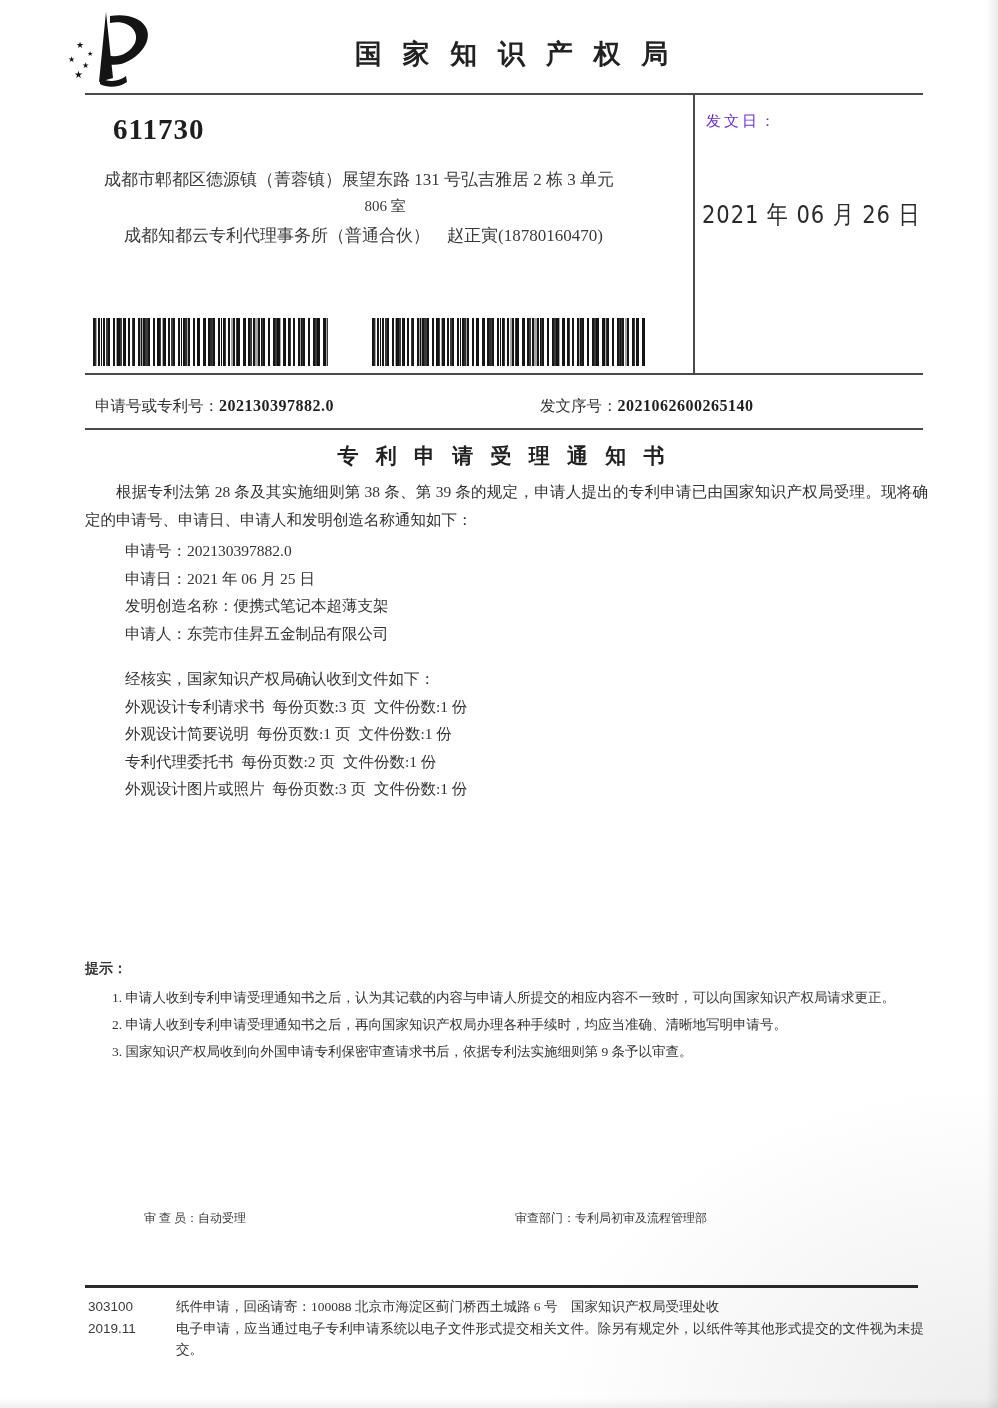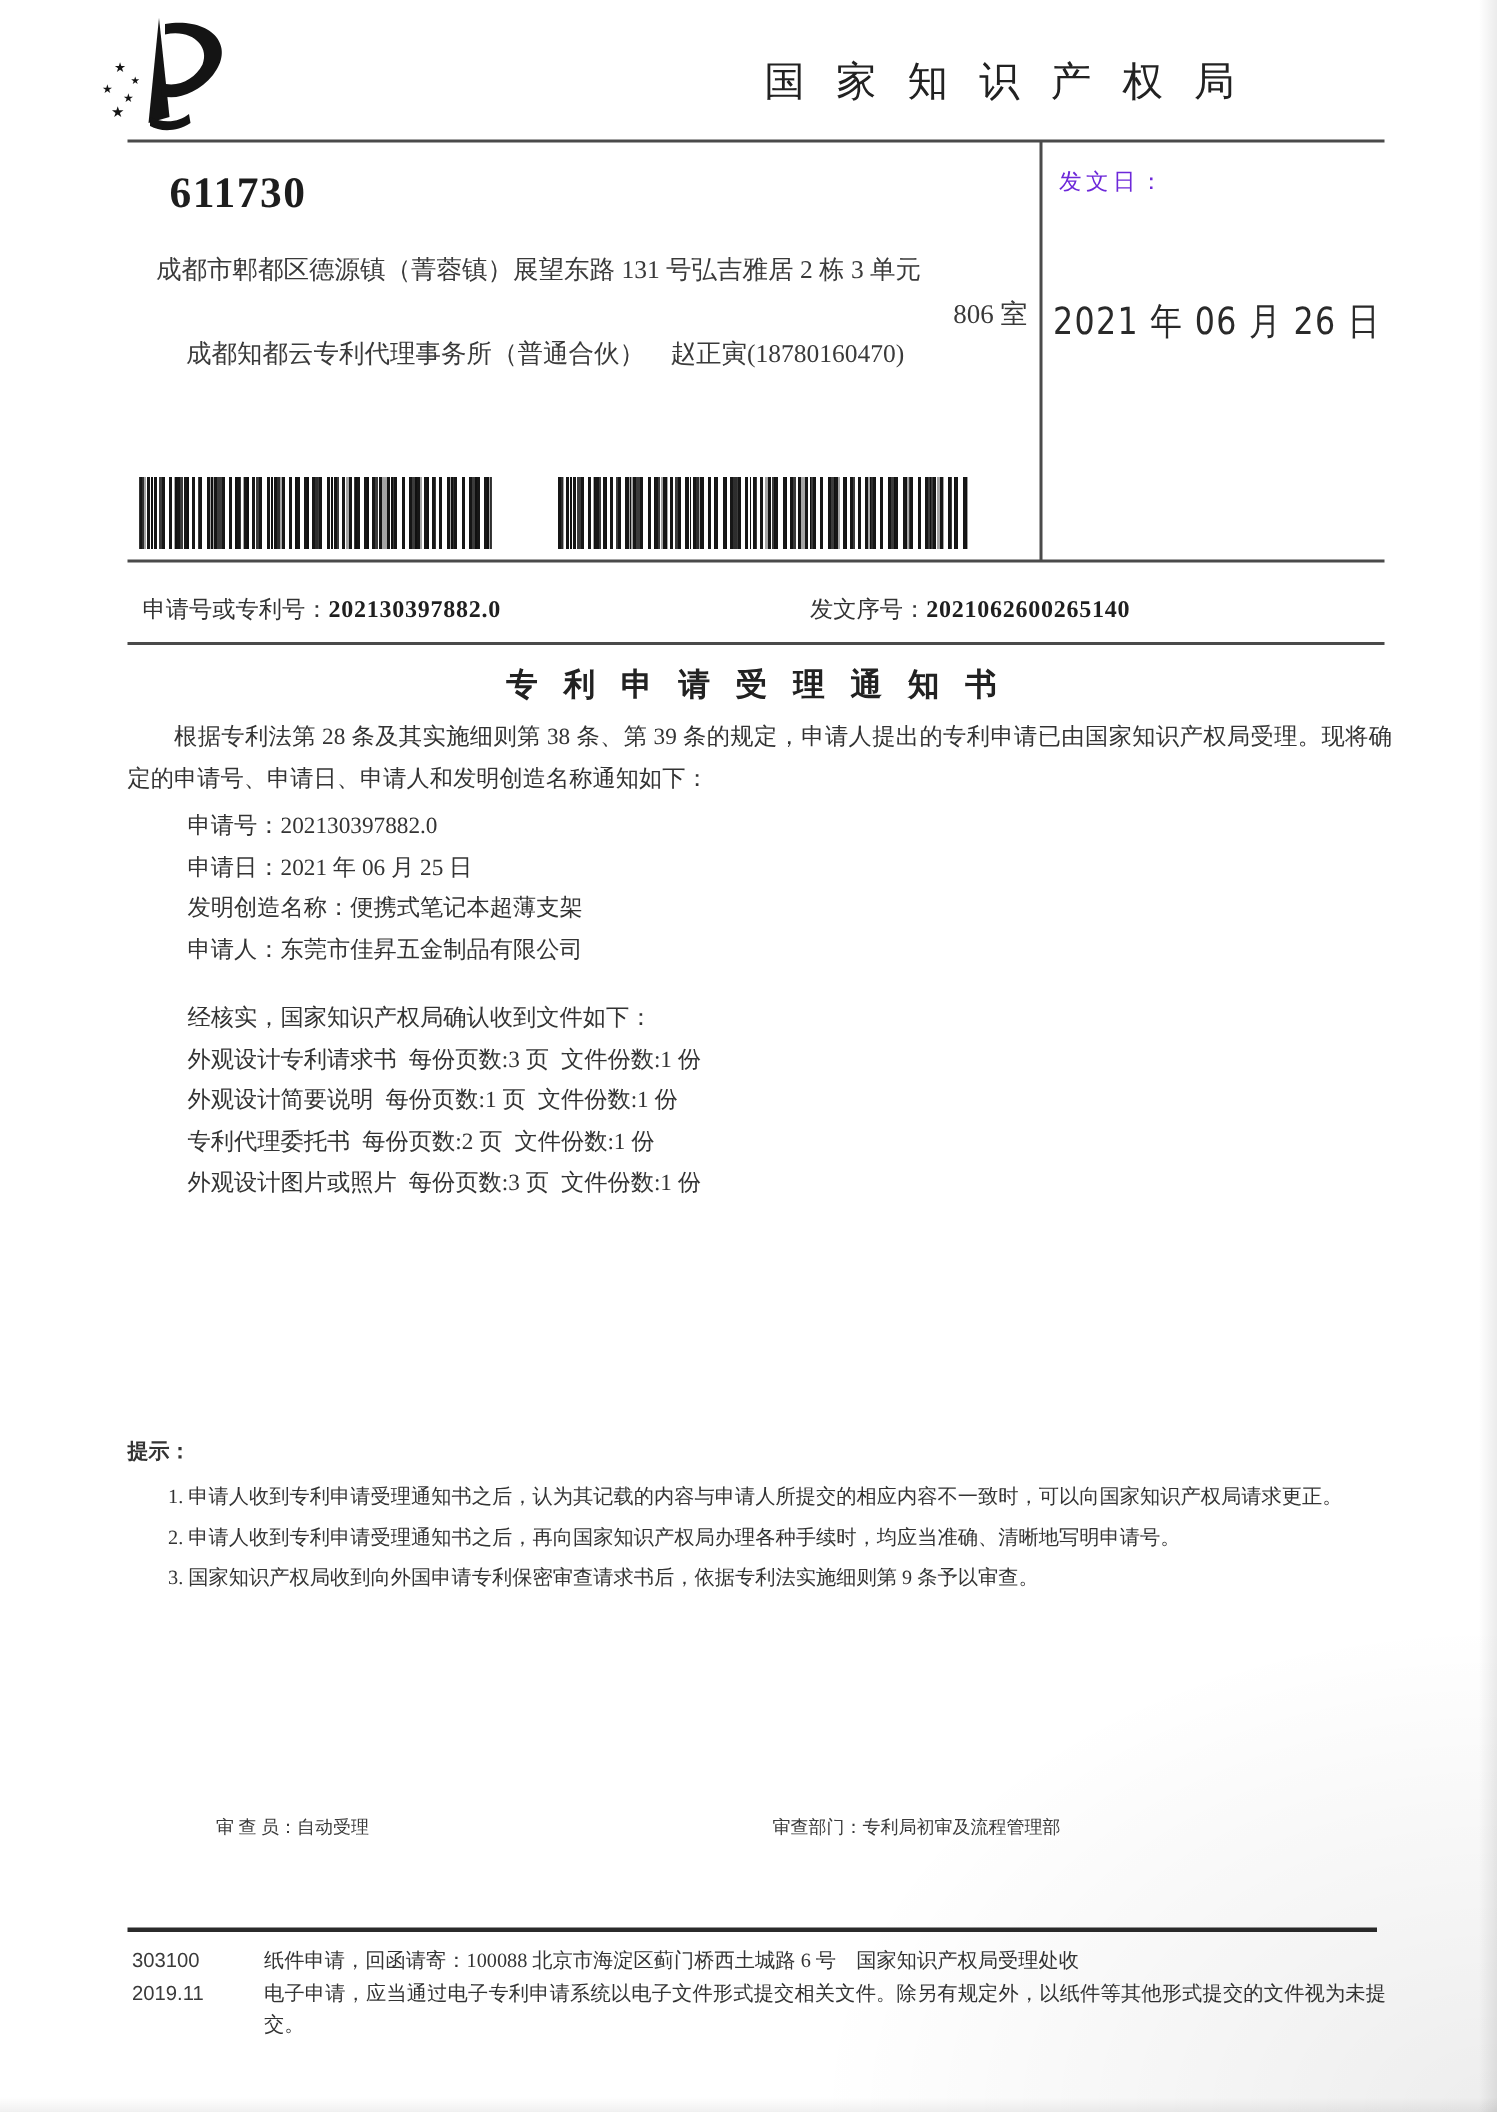--- a/index.html
+++ b/index.html
@@ -16,34 +16,34 @@
     background:linear-gradient(90deg,rgba(0,0,0,0) 0%,rgba(0,0,0,0.08) 100%);}
   .edge-bottom{position:absolute;left:0;bottom:0;width:100%;height:10px;
     background:linear-gradient(180deg,rgba(0,0,0,0) 0%,rgba(0,0,0,0.06) 100%);}
   .shade-corner{position:absolute;right:0;bottom:0;width:460px;height:330px;
     background:radial-gradient(ellipse at 100% 100%,rgba(0,0,0,0.07),rgba(0,0,0,0) 70%);}
 
   .logo{position:absolute;left:60px;top:10px;width:100px;height:88px;}
 
   .agency-title{
     position:absolute;left:200px;top:36px;width:630px;
-    text-align:right;font-size:27px;font-weight:normal;letter-spacing:7px;color:#222;
+    text-align:center;font-size:27px;font-weight:bold;letter-spacing:7px;color:#222;
   }
 
   .hline{position:absolute;left:85px;width:838px;border-top:2px solid #4a4a4a;height:0;}
   .line-a{top:93px;}
   .line-b{top:373px;}
   .line-c{top:428px;}
 
   .vline-box{position:absolute;left:693px;top:94px;height:280px;border-left:2px solid #4a4a4a;}
 
   
   .postal{position:absolute;left:113px;top:113px;font-size:29px;font-weight:bold;color:#1d1d1d;letter-spacing:1px;}
   .addr1{position:absolute;left:104px;top:168px;width:575px;font-size:17px;color:#3a3a3a;}
-  .addr2{position:absolute;left:85px;top:197px;width:600px;text-align:right;font-size:18px;color:#3a3a3a;}
+  .addr2{position:absolute;left:85px;top:197px;width:600px;text-align:center;font-size:15px;color:#3a3a3a;}
   .recipient{position:absolute;left:124px;top:224px;width:575px;font-size:17px;color:#3a3a3a;}
 
   
   .dispatch-label{position:absolute;left:706px;top:112px;font-size:15px;letter-spacing:3px;color:#6d28d9;}
   .dispatch-date{position:absolute;left:702px;top:198px;font-size:24px;color:#2a2a2a;
     font-family:"DejaVu Sans","Liberation Sans",sans-serif;
     transform:scale(0.88,1.04);transform-origin:left top;white-space:nowrap;letter-spacing:1px;}
 
   
   .barcode{position:absolute;top:318px;height:48px;

